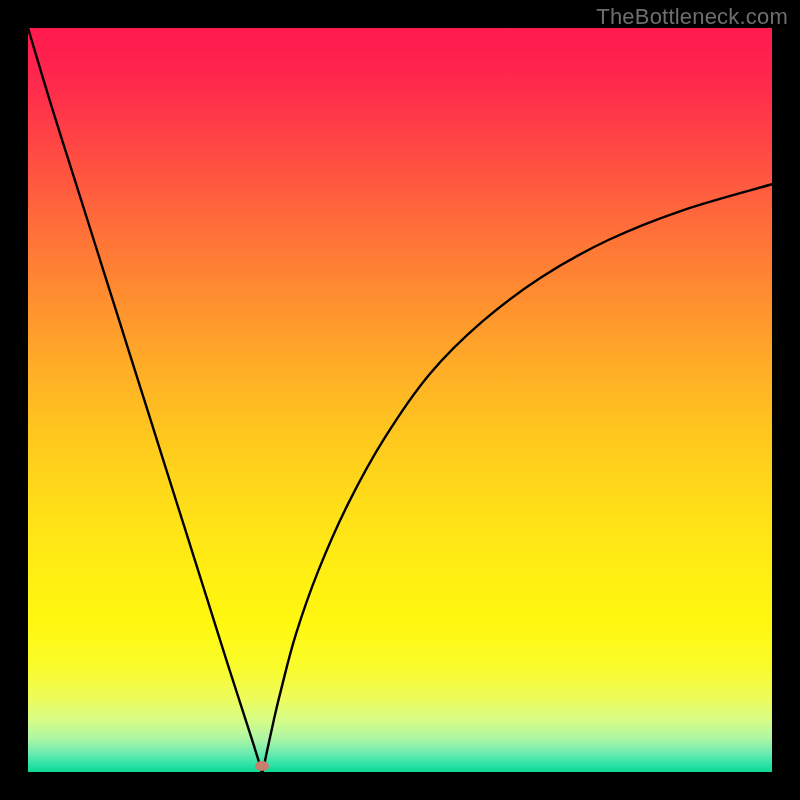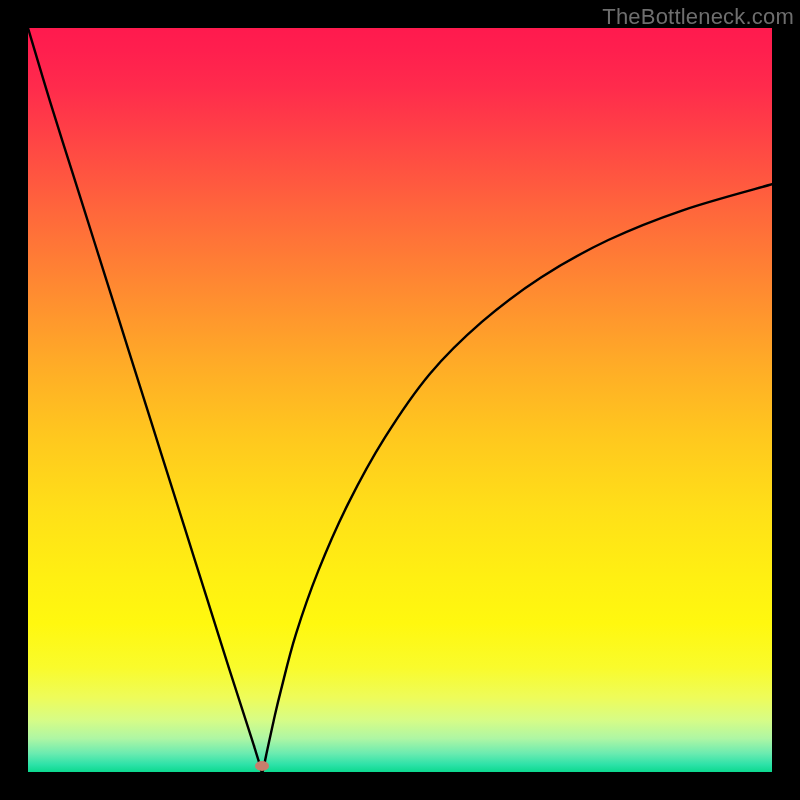--- a/index.html
+++ b/index.html
@@ -13,21 +13,21 @@
   }
   .outer {
     position: relative;
     width: 800px;
     height: 800px;
     background: #000000;
   }
   .watermark {
     position: absolute;
     top: 4px;
-    right: 6px;
+    right: 12px;
     color: #6e6e6e;
     font-size: 22px;
     font-weight: 500;
     letter-spacing: 0.2px;
     z-index: 10;
   }
   .plot-area {
     position: absolute;
     left: 28px;
     top: 28px;

